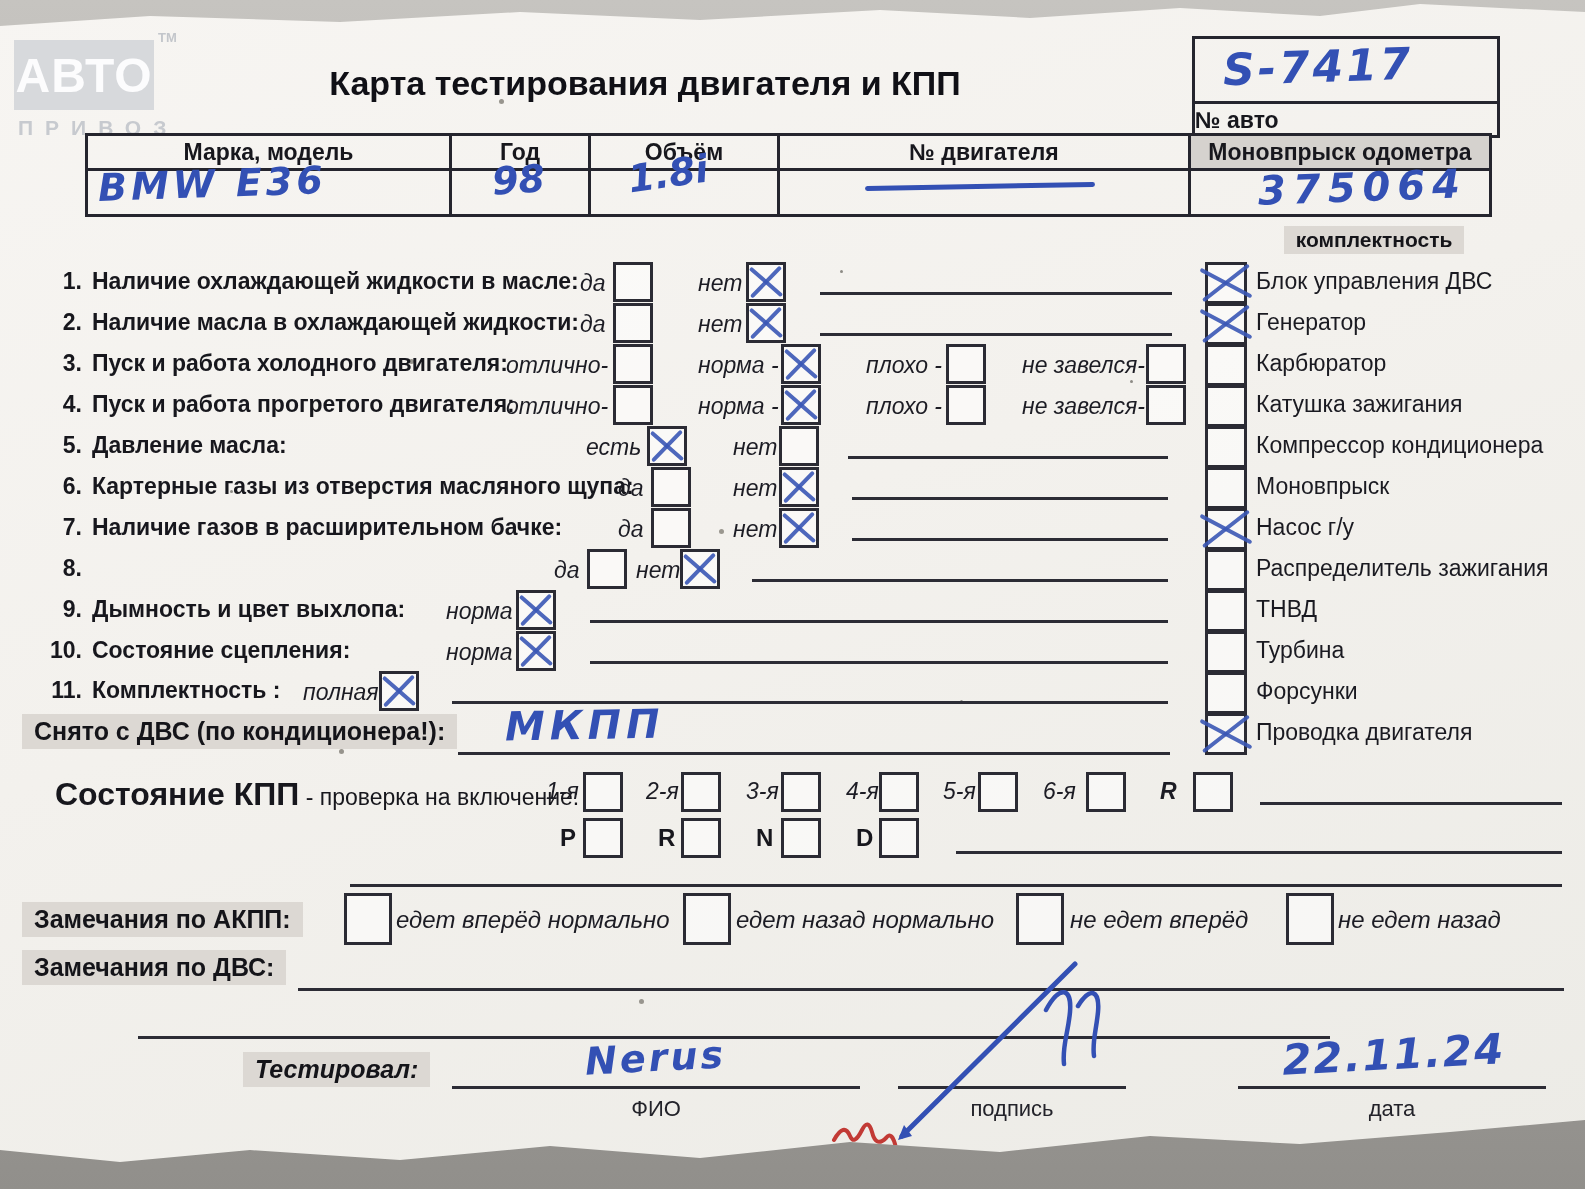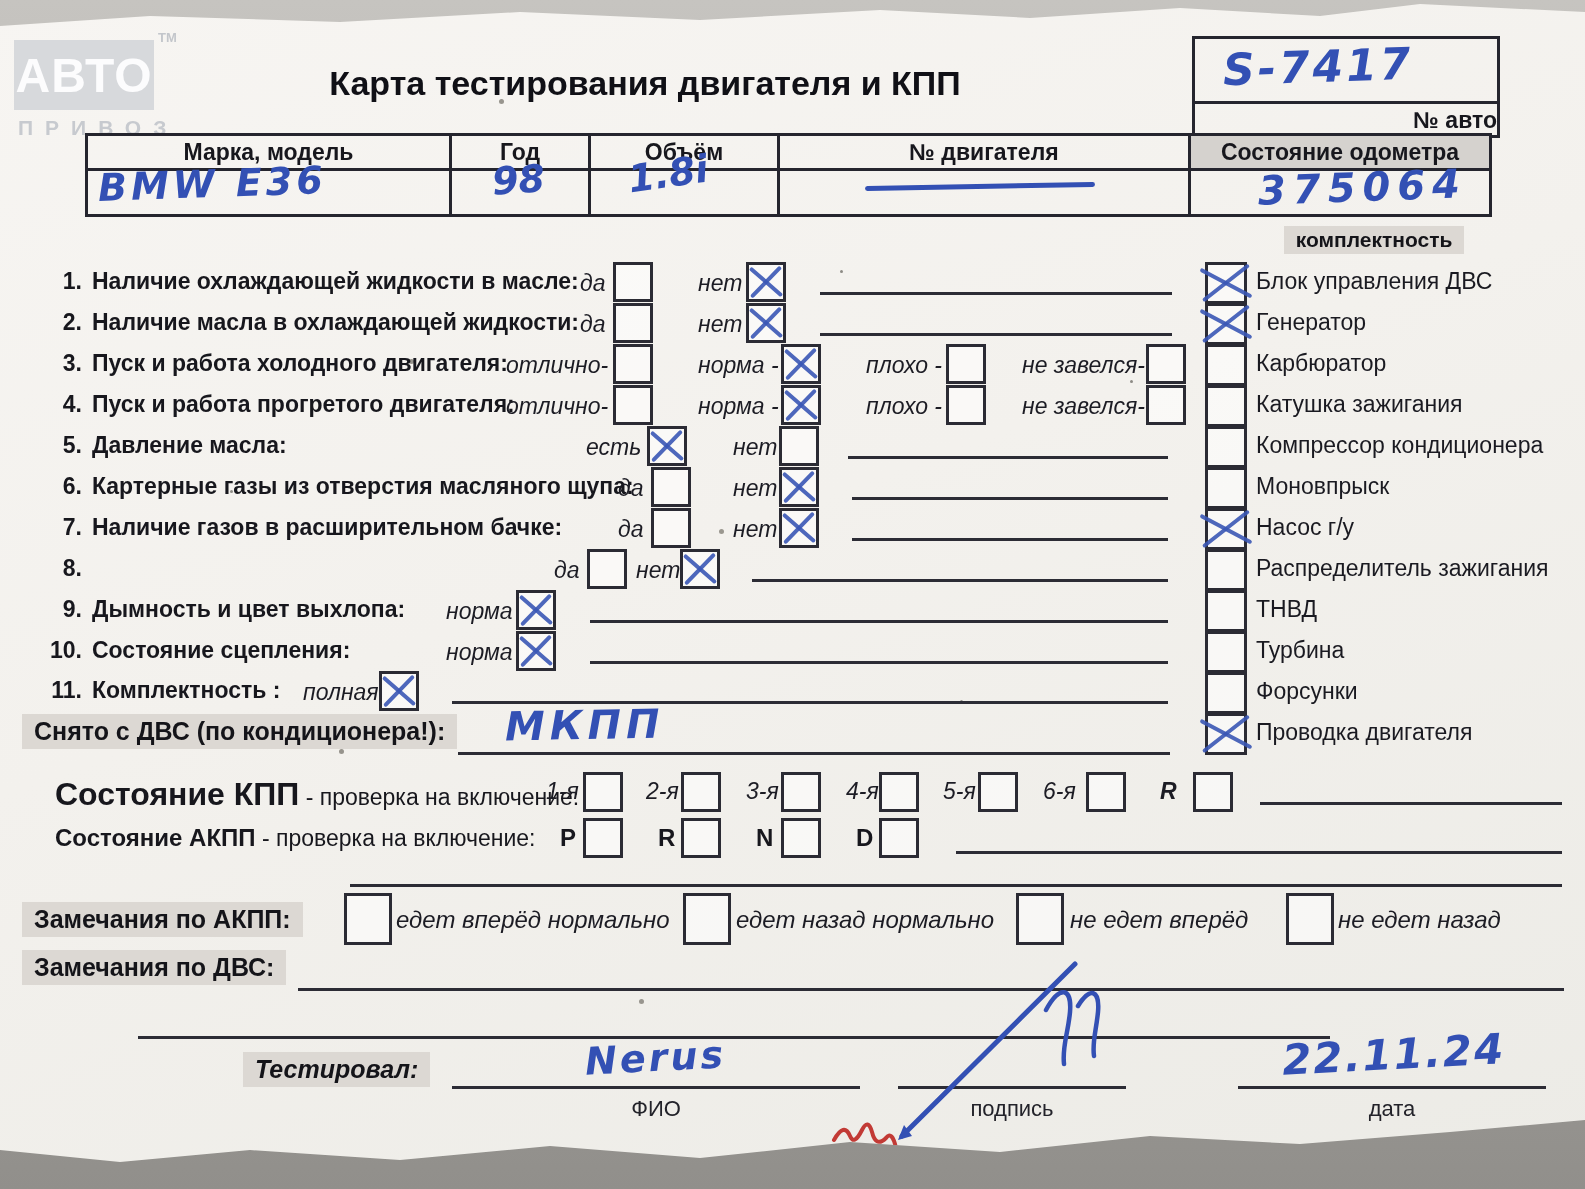--- a/index.html
+++ b/index.html
@@ -65,31 +65,31 @@
   <div class="abs" id="logo-block" style="left:14px;top:40px">
     <span>АВТО</span>
   </div>
   <div class="abs" id="logo-tm" style="left:158px;top:30px">ТМ</div>
   <div class="abs" id="logo-sub" style="left:18px;top:116px">ПРИВОЗ</div>
 
   <div class="abs" style="left:300px;top:64px;width:690px;text-align:center;font-weight:bold;font-size:34px;color:#101016">Карта тестирования двигателя и КПП</div>
 
   <div class="abs" style="left:1192px;top:36px;width:302px;height:96px;border:3px solid #25252e">
     <div class="abs hw" style="left:28px;top:2px;font-size:44px;letter-spacing:3px;transform:rotate(-2deg)">S-7417</div>
-    <div class="abs" style="left:0;top:62px;width:100%;border-top:3px solid #25252e;text-align:right;font-weight:bold;font-size:23px;line-height:32px;color:#17171d">№ авто</div>
+    <div class="abs" style="left:0;top:62px;width:100%;border-top:3px solid #25252e;text-align:left;font-weight:bold;font-size:23px;line-height:32px;color:#17171d">№ авто</div>
   </div>
 
   <table class="vt abs" style="left:85px;top:133px">
     <tbody>
         <tr>
       <td style="width:359px;height:30px">Марка, модель</td>
       <td style="width:134px">Год</td>
       <td style="width:184px">Объём</td>
       <td style="width:406px">№ двигателя</td>
-      <td style="width:296px" class="shade">Состояние одометра</td>
+      <td style="width:296px" class="shade">Моновпрыск одометра</td>
     </tr>
     <tr style="height:46px">
       <td></td>
       <td></td>
       <td></td>
       <td></td>
       <td></td>
     </tr>
   </tbody>
     </table>
@@ -230,23 +230,20 @@
   <div class="abs opt" style="left:846px;top:778px">4-я</div>
   <span class="abs cb" style="left:879px;top:772px" data-checked="false"></span>
   <div class="abs opt" style="left:943px;top:778px">5-я</div>
   <span class="abs cb" style="left:978px;top:772px" data-checked="false"></span>
   <div class="abs opt" style="left:1043px;top:778px">6-я</div>
   <span class="abs cb" style="left:1086px;top:772px" data-checked="false"></span>
   <div class="abs opt" style="left:1160px;top:778px;font-weight:bold">R</div>
   <span class="abs cb" style="left:1193px;top:772px" data-checked="false"></span>
   <div class="abs line" style="left:1260px;top:802px;width:302px"></div>
 
-  <div class="abs" style="left:55px;top:824px;white-space:nowrap">
-    <span class="lbl" style="font-size:24px">Состояние АКПП</span><span style="font-size:23px;color:#17171d"> - проверка на включение:</span>
-  </div>
   <div class="abs lbl" style="left:560px;top:824px;font-size:24px">P</div>
   <span class="abs cb" style="left:583px;top:818px" data-checked="false"></span>
   <div class="abs lbl" style="left:658px;top:824px;font-size:24px">R</div>
   <span class="abs cb" style="left:681px;top:818px" data-checked="false"></span>
   <div class="abs lbl" style="left:756px;top:824px;font-size:24px">N</div>
   <span class="abs cb" style="left:781px;top:818px" data-checked="false"></span>
   <div class="abs lbl" style="left:856px;top:824px;font-size:24px">D</div>
   <span class="abs cb" style="left:879px;top:818px" data-checked="false"></span>
   <div class="abs line" style="left:956px;top:851px;width:606px"></div>
 

